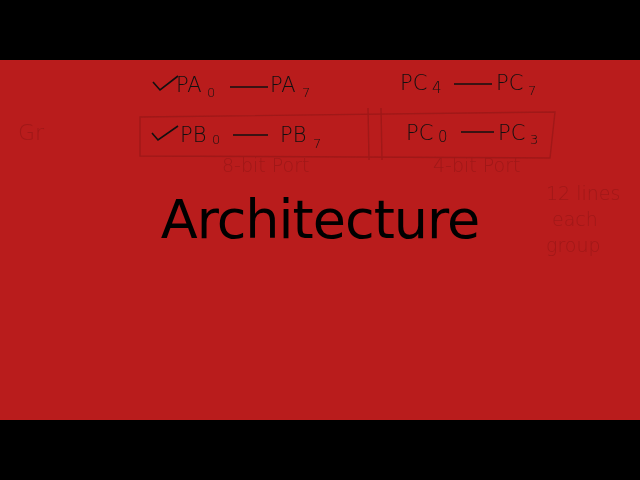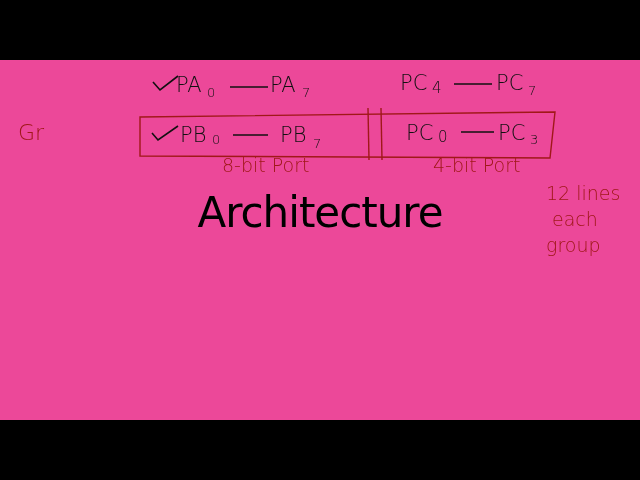--- a/index.html
+++ b/index.html
@@ -1,22 +1,22 @@
 <!DOCTYPE html>
 <html><head>
   <meta charset="utf-8">
   <style>
     html, body { margin: 0; padding: 0; }
     body { width: 640px; height: 480px; background: #000; position: relative; overflow: hidden; }
     .bar { position: absolute; left: 0; width: 640px; background: #000; }
     .bar.top { top: 0; height: 60px; }
     .bar.bottom { top: 420px; height: 60px; }
-    .slide { position: absolute; left: 0; top: 60px; width: 640px; height: 360px; background: #ec4899; overflow: hidden; }
+    .slide { position: absolute; left: 0; top: 60px; width: 640px; height: 360px; background: #b91c1c; overflow: hidden; }
     .title { position: absolute; left: 0; width: 640px; top: 128px; text-align: center;
-             font-family: "DejaVu Sans", sans-serif; font-size: 42px; color: #000; letter-spacing: -1px; }
+             font-family: "DejaVu Sans", sans-serif; font-size: 54px; color: #000; letter-spacing: -1px; }
     svg.ink { position: absolute; left: 0; top: 0; width: 640px; height: 360px; }
     .hw { font-family: "DejaVu Sans", sans-serif; font-weight: 200; }
     .black { fill: #111; }
     .red { fill: #a01818; }
   </style>
 </head>
 <body>
 
 <div class="bar top"></div>
 

